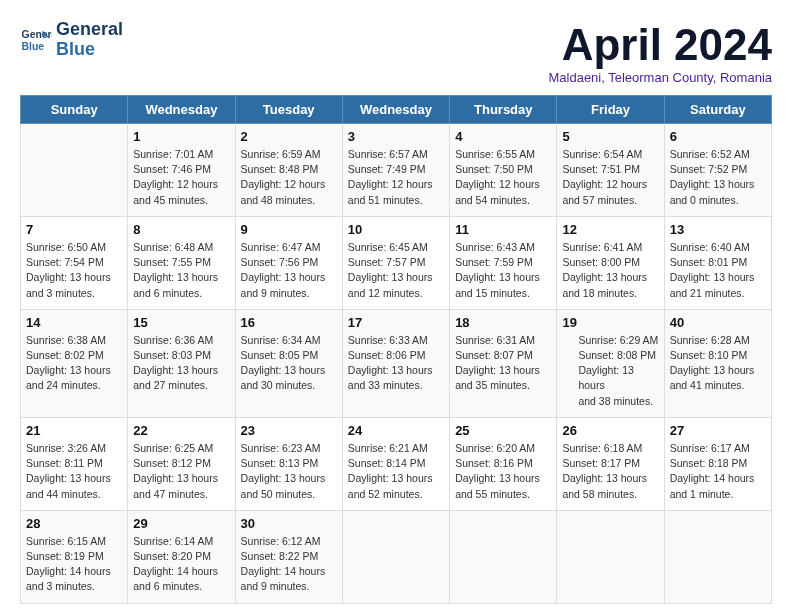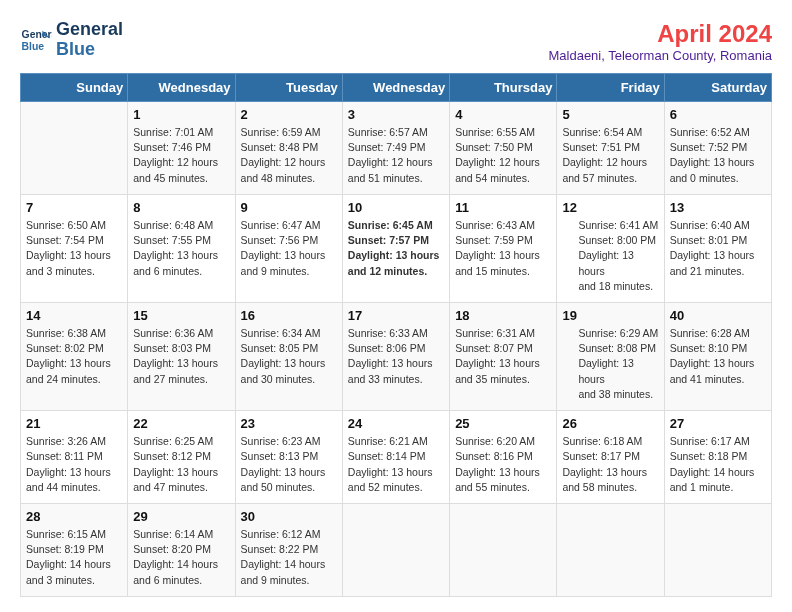--- a/index.html
+++ b/index.html
@@ -27,42 +27,42 @@
       color: #1a3a5c;
       line-height: 1.1;
     }
     .logo-blue { color: #2e6da4; }
     .logo-icon {
       width: 32px;
       height: 32px;
     }
     .title-area { text-align: right; }
     .month-title {
-      font-size: 24px;
+      font-size: 44px;
       font-weight: bold;
-      color: #ef4444;
+      color: #0f172a;
     }
     .subtitle {
       font-size: 13px;
       color: #4c1d95;
     }
     table {
       width: 100%;
       border-collapse: collapse;
       table-layout: fixed;
     }
     thead tr {
       background: #2e6da4;
       color: #fff;
     }
     thead th {
       padding: 6px 4px;
       font-size: 13px;
       font-weight: bold;
-      text-align: right;
+      text-align: center;
       border: 1px solid #5a8fc0;
     }
     tbody tr {
       border-bottom: 1px solid #ccc;
     }
     tbody td {
       vertical-align: top;
       padding: 5px 5px 8px 5px;
       border: 1px solid #ddd;
       font-size: 11px;
@@ -181,35 +181,35 @@
         </td>
         <td>
           <div class="day-num">9</div>
           <div class="day-info" style="white-space: pre-line;">Sunrise: 6:47 AM
 Sunset: 7:56 PM
 Daylight: 13 hours
 and 9 minutes.</div>
         </td>
         <td>
           <div class="day-num">10</div>
-          <div class="day-info" style="white-space: pre-line; font-weight: bold;">Sunrise: 6:45 AM
+          <div class="day-info" style="white-space: pre-line;">Sunrise: 6:45 AM
 Sunset: 7:57 PM
 Daylight: 13 hours
 and 12 minutes.</div>
         </td>
         <td>
           <div class="day-num">11</div>
           <div class="day-info" style="white-space: pre-line;">Sunrise: 6:43 AM
 Sunset: 7:59 PM
 Daylight: 13 hours
 and 15 minutes.</div>
         </td>
         <td>
           <div class="day-num">12</div>
-          <div class="day-info" style="white-space: pre-line; margin-left: 16px;">Sunrise: 6:41 AM
+          <div class="day-info" style="white-space: pre-line;">Sunrise: 6:41 AM
 Sunset: 8:00 PM
 Daylight: 13 hours
 and 18 minutes.</div>
         </td>
         <td>
           <div class="day-num">13</div>
           <div class="day-info" style="white-space: pre-line;">Sunrise: 6:40 AM
 Sunset: 8:01 PM
 Daylight: 13 hours
 and 21 minutes.</div>

